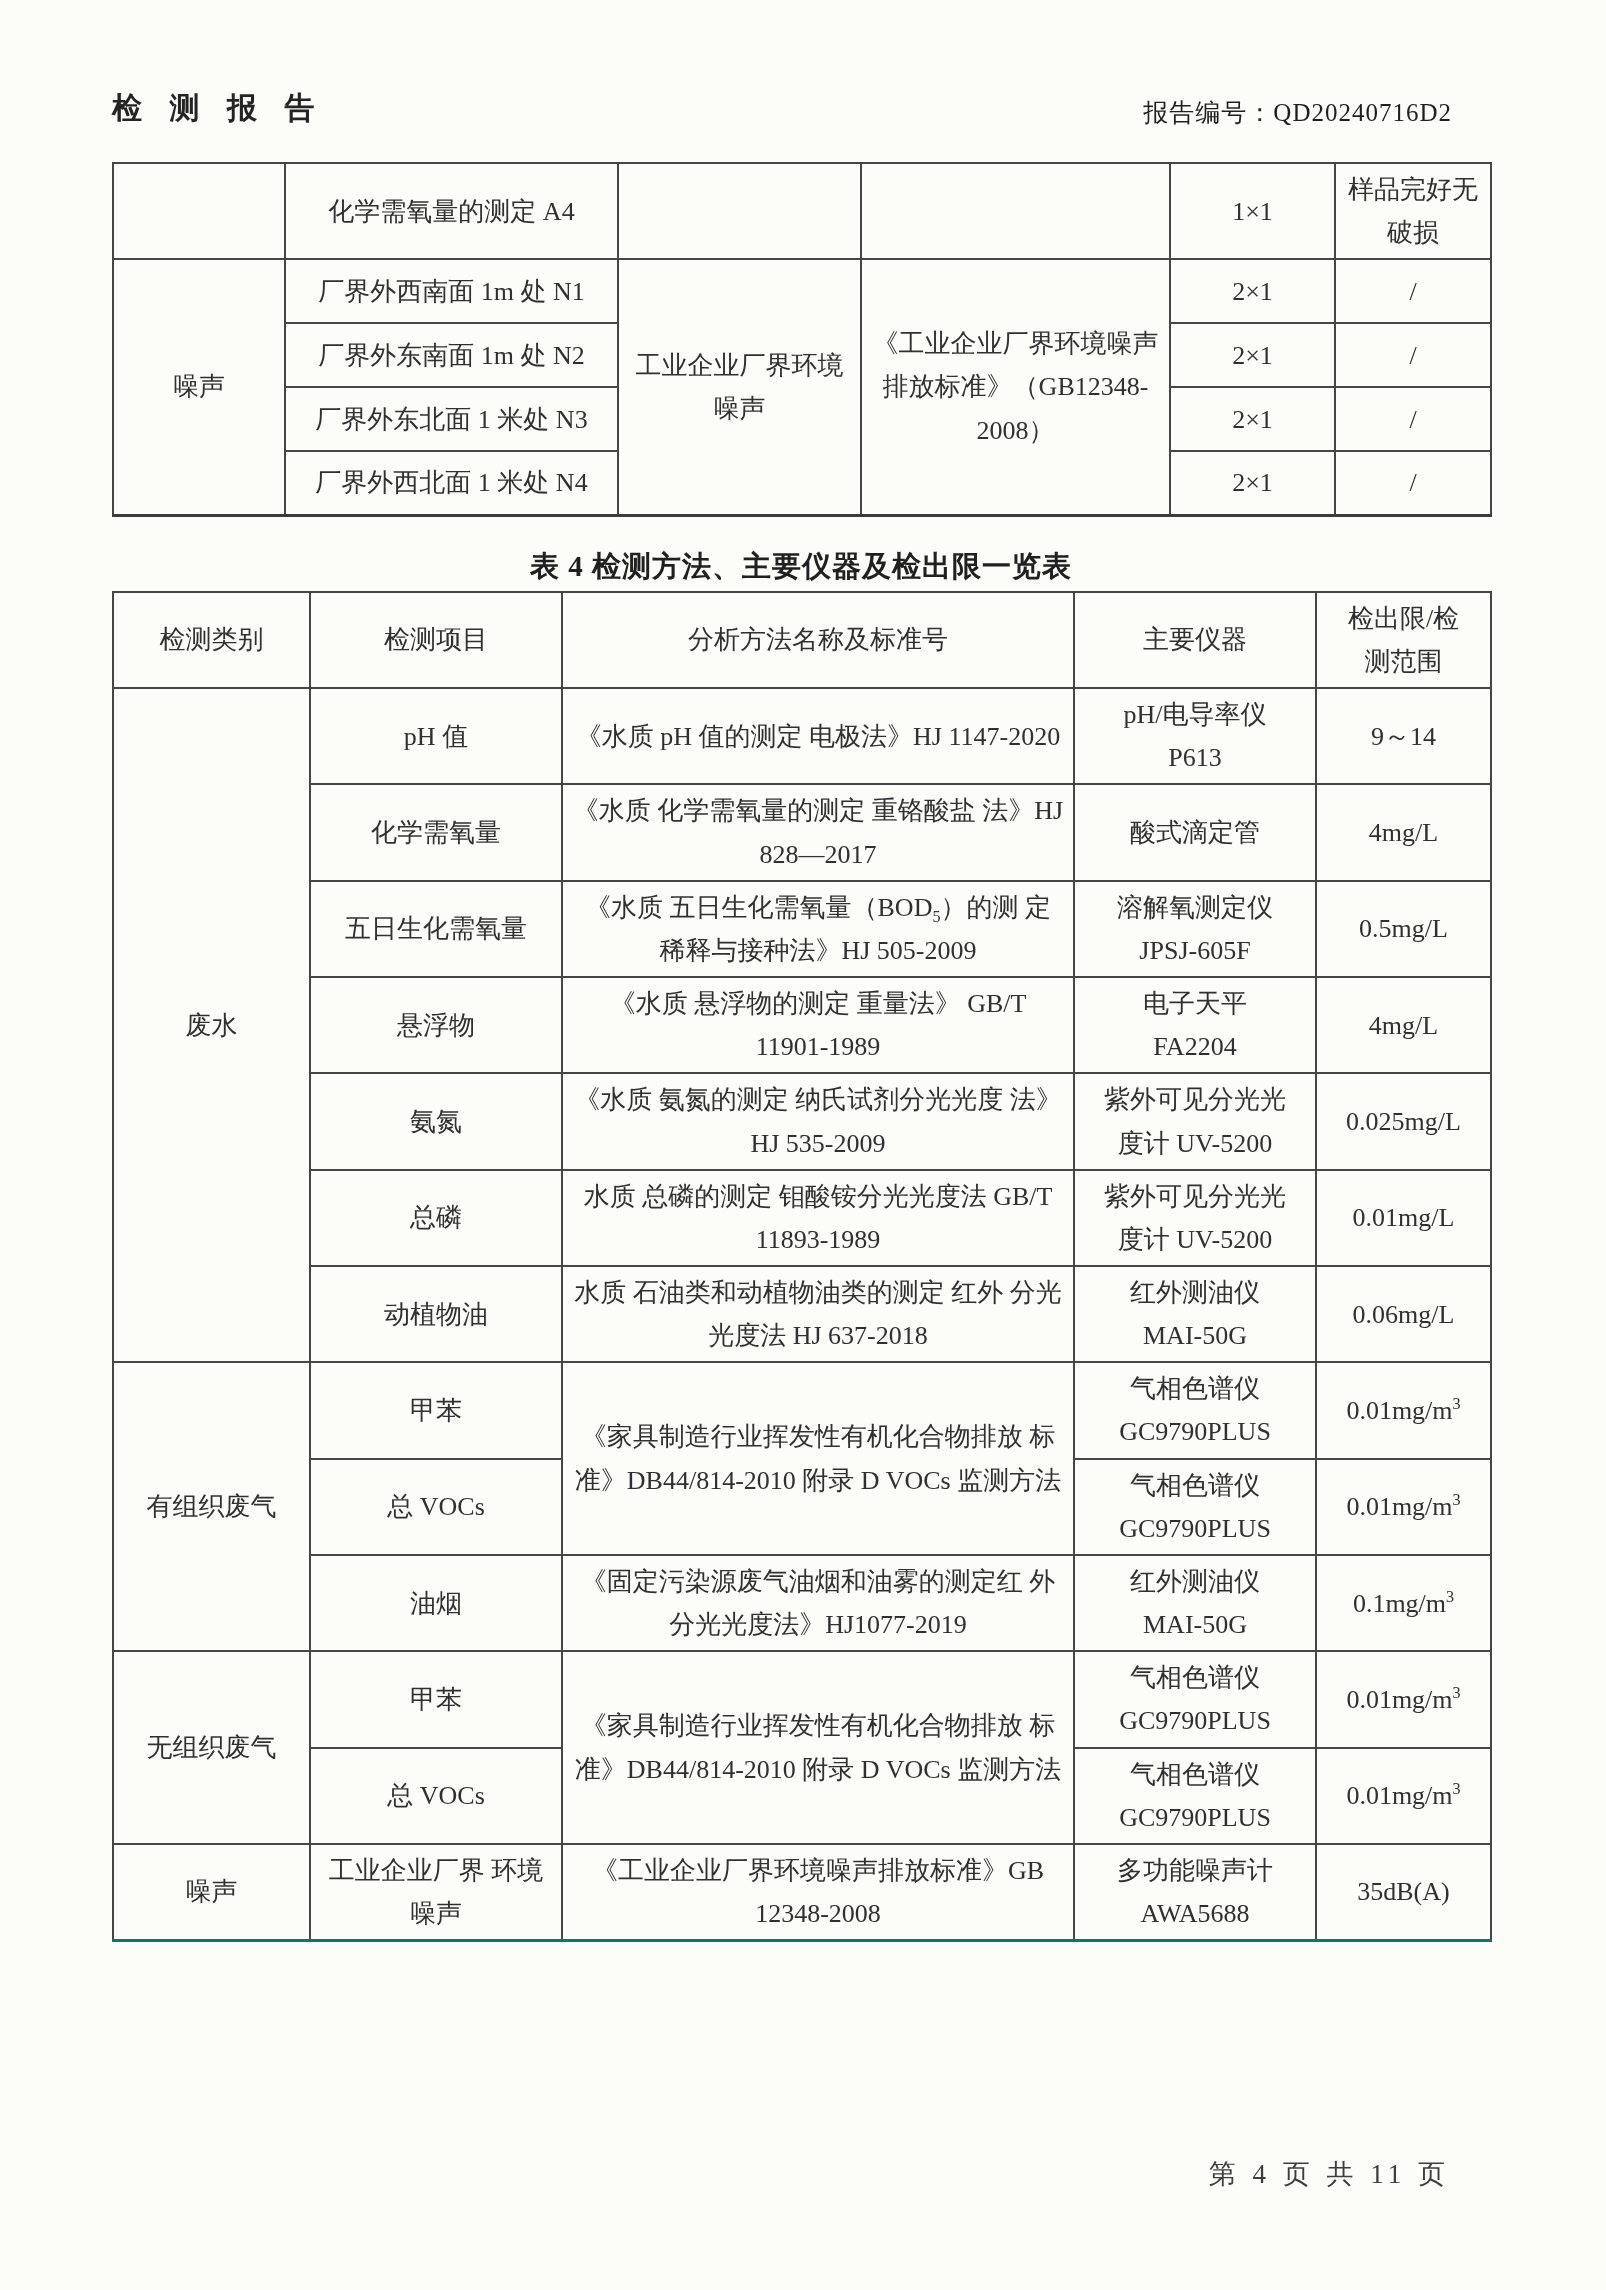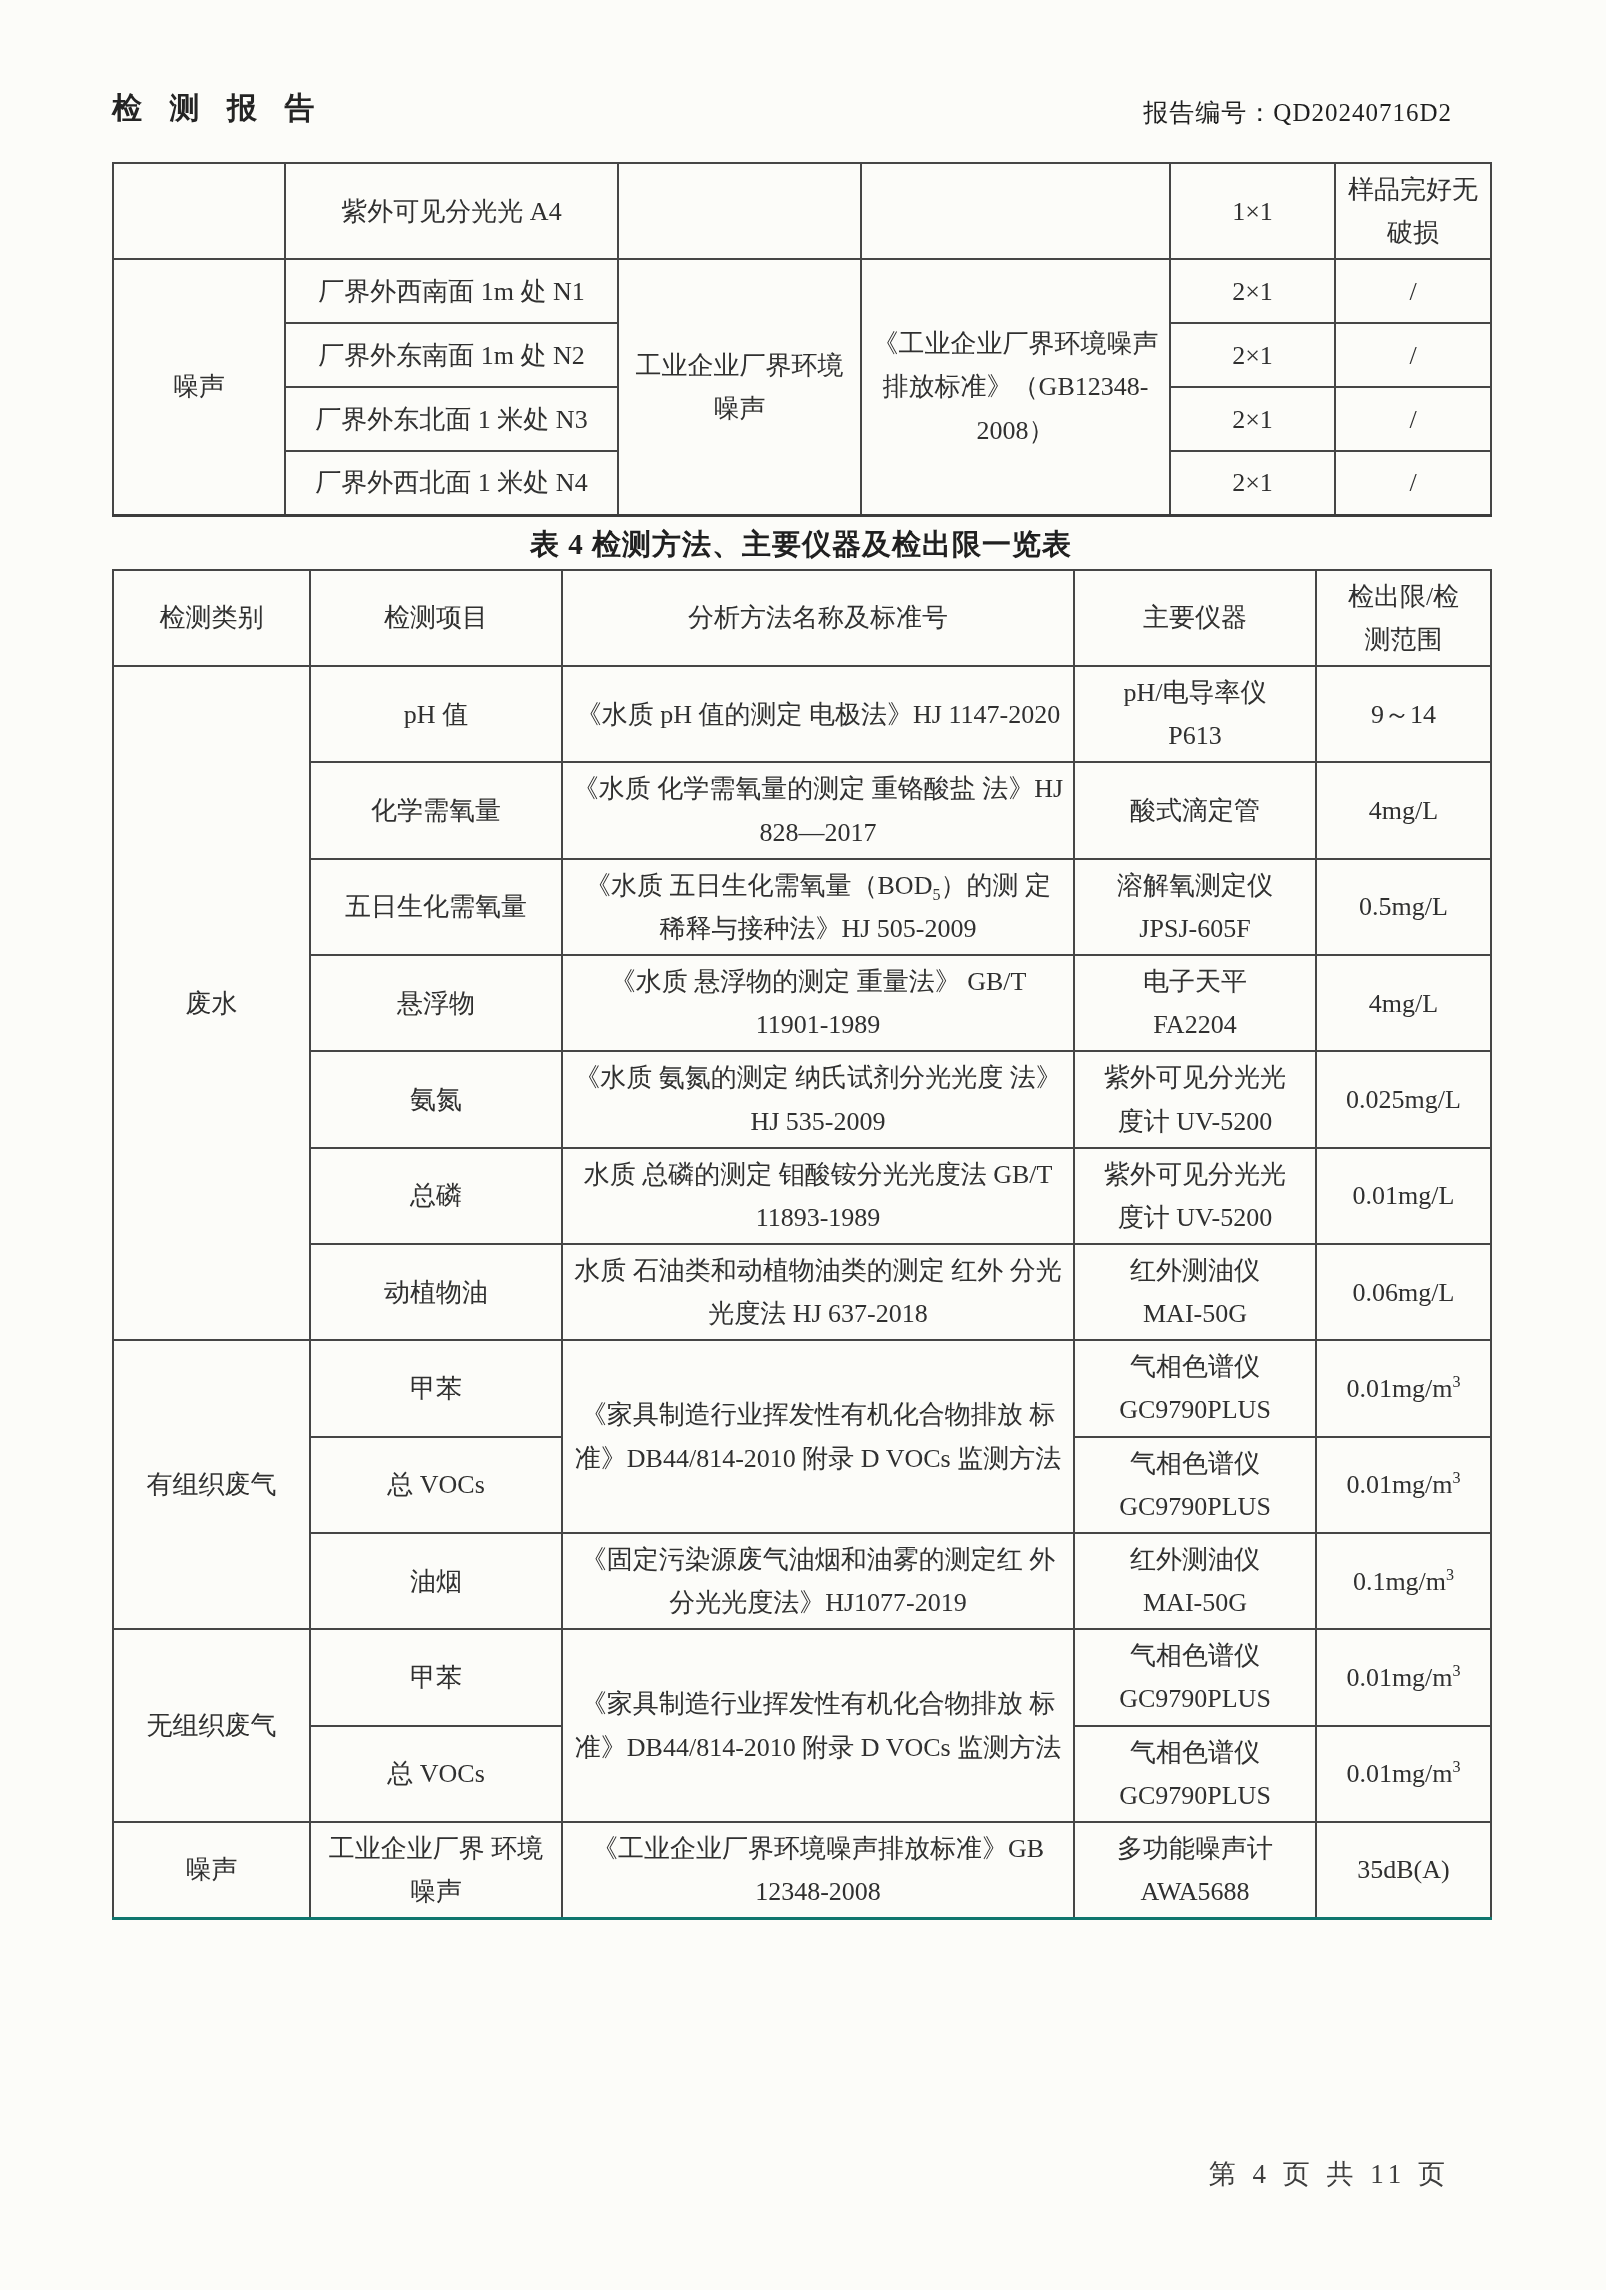--- a/index.html
+++ b/index.html
@@ -15,21 +15,21 @@
   .hdr-no { font-size:25px; color:#1f1f1f; letter-spacing:1px; padding-right:38px; }
   table { border-collapse:collapse; width:100%; table-layout:fixed; }
   td {
     border:2px solid #464646; text-align:center; vertical-align:middle;
     font-size:26px; line-height:1.66; padding:4px 8px; color:#303030;
   }
   .t1 { margin-top:33px; border-bottom:3px solid #3c3c3c; }
   .t1 .row-a4 td { height:88px; }
   .t1 .row-n td { height:64px; }
   .sec-head { margin-top:28px; font-size:38px; font-weight:700; color:#1c1c1c; letter-spacing:3px; }
-  .tbl-title { margin-top:8px; text-align:center; font-size:29px; font-weight:700; letter-spacing:1px; color:#202020; }
+  .tbl-title { margin-top:30px; text-align:center; font-size:29px; font-weight:700; letter-spacing:1px; color:#202020; }
   .t4 { margin-top:4px; border-bottom:3px solid #0f766e; }
   .t4 td { height:88px; }
   .t4 .hrow td { font-size:26px; }
   sub, sup { font-size:0.62em; line-height:0; }
   .footer { position:absolute; right:156px; bottom:98px; font-size:27px; letter-spacing:5px; color:#3d3d3d;text-align:center; }
 </style>
 </head>
 <body>
 
 <div class="page">
@@ -45,21 +45,21 @@
         <col style="width:172px">
           <col style="width:333px">
           <col style="width:243px">
         <col style="width:309px">
           <col style="width:165px">
           <col style="width:156px">
       </colgroup>
       <tbody>
           <tr class="row-a4">
         <td></td>
-        <td>紫外可见分光光 A4</td>
+        <td>化学需氧量的测定 A4</td>
         <td></td>
         <td></td>
         <td>1×1</td>
         <td>样品完好无破损</td>
       </tr>
       <tr class="row-n">
         <td rowspan="4">噪声</td>
         <td>厂界外西南面 1m 处 N1</td>
         <td rowspan="4">工业企业厂界环境噪声</td>
         <td rowspan="4">《工业企业厂界环境噪声排放标准》（GB12348-2008）</td>

